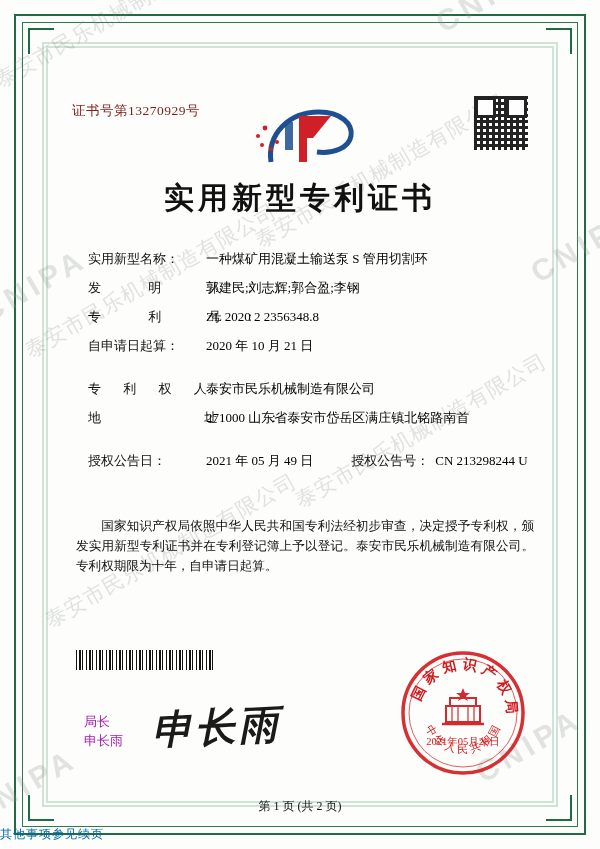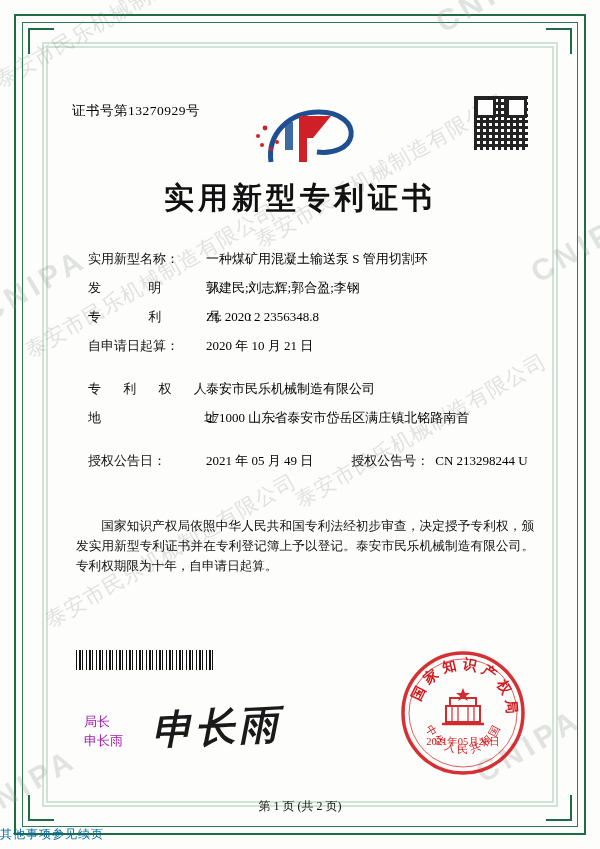--- a/index.html
+++ b/index.html
@@ -108,21 +108,21 @@
     width: 600px;
     height: 849px;
     z-index: 4;
   }
 
   .cert-no {
     position: absolute;
     left: 72px;
     top: 102px;
     font-size: 13.5px;
-    color: #000000;
+    color: #7f1d1d;
     letter-spacing: 0.5px;
   }
 
   .qr {
     position: absolute;
     right: 72px;
     top: 96px;
     width: 54px;
     height: 54px;
     background:

